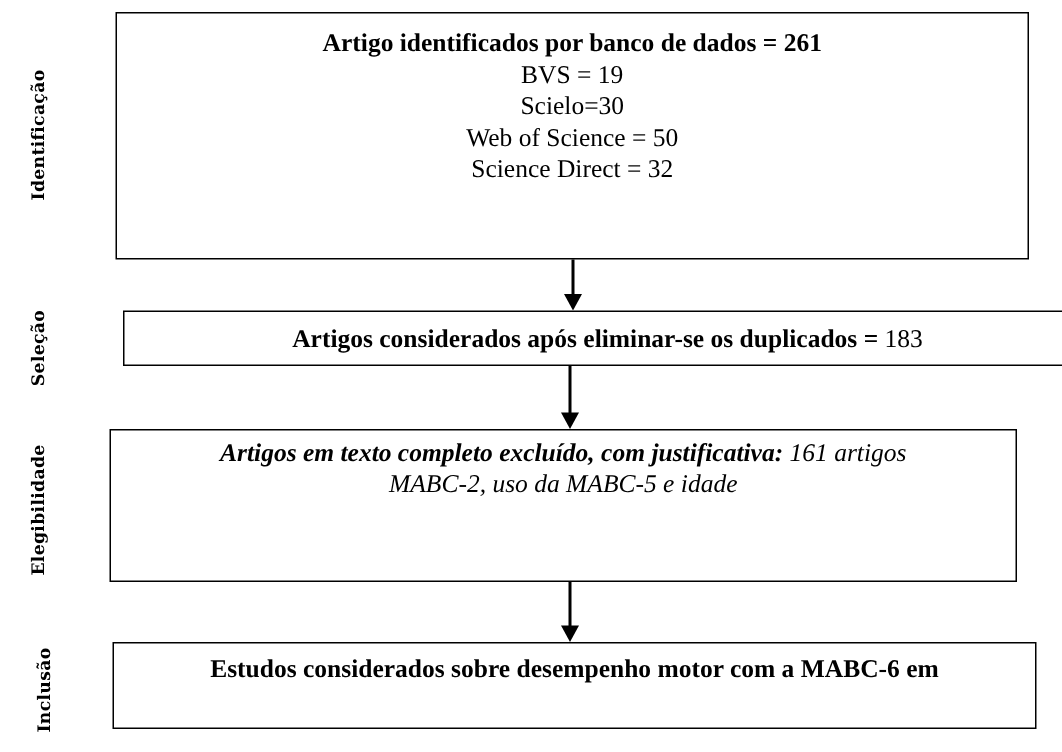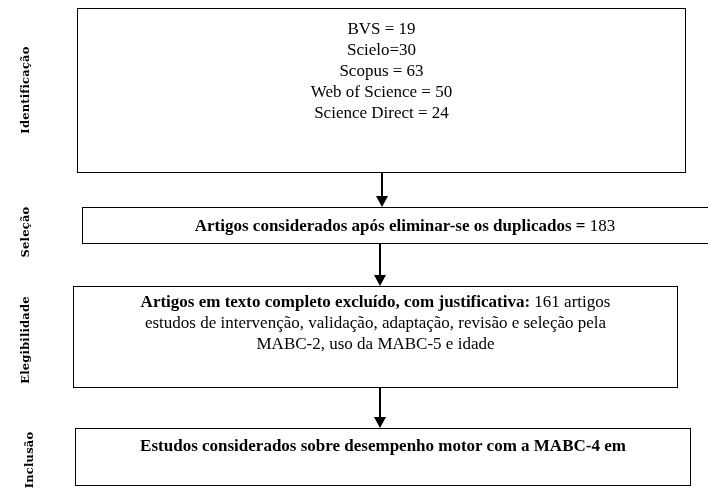--- a/index.html
+++ b/index.html
@@ -44,50 +44,49 @@
 </head>
 <body>
 
 <div class="stage-label" style="left:25px; top:90px;">Identificação</div>
 <div class="stage-label" style="left:25px; top:232px;">Seleção</div>
 <div class="stage-label" style="left:25px; top:340px;">Elegibilidade</div>
 <div class="stage-label" style="left:29px; top:460px;">Inclusão</div>
 
 <div class="box" style="left:77px; top:8px; width:609px; height:165px;">
   <div class="box-text center" style="padding-top:9px;">
+    <div class="b">Artigo identificados por banco de dados = 261</div>
     <div>BVS = 19</div>
     <div>Scielo=30</div>
-    <div>Scopus = 63</div>
     <div>Web of Science = 50</div>
-    <div>Science Direct = 24</div>
+    <div>Science Direct = 32</div>
   </div>
 </div>
 
 <div class="arrow-line" style="left:381px; top:173px; height:24px;"></div>
 <div class="arrow-head" style="left:376px; top:196px;"></div>
 
 <div class="box" style="left:82px; top:207px; width:646px; height:37px;">
   <div class="box-text center" style="padding-top:7px;">
     <span class="b">Artigos considerados após eliminar-se os duplicados =</span><span> 183</span>
   </div>
 </div>
 
 <div class="arrow-line" style="left:379px; top:244px; height:32px;"></div>
 <div class="arrow-head" style="left:374px; top:275px;"></div>
 
-<div class="box" style="left:73px; top:286px; width:605px; height:102px;">
+<div class="box" style="left:73px; top:286px; width:605px; height:102px;font-style:italic;">
   <div class="box-text center" style="padding-top:4px;">
     <div>
       <span class="b">Artigos em texto completo excluído, com justificativa:</span><span> 161 artigos</span>
     </div>
-    <div>estudos de intervenção, validação, adaptação, revisão e seleção pela</div>
     <div>MABC-2, uso da MABC-5 e idade</div>
   </div>
 </div>
 
 <div class="arrow-line" style="left:379px; top:388px; height:30px;"></div>
 <div class="arrow-head" style="left:374px; top:417px;"></div>
 
 <div class="box" style="left:75px; top:428px; width:616px; height:58px;">
   <div class="box-text center" style="padding-top:6px;">
-    <div class="b">Estudos considerados sobre desempenho motor com a MABC-4 em</div>
+    <div class="b">Estudos considerados sobre desempenho motor com a MABC-6 em</div>
   </div>
 </div>
 
 </body></html>

